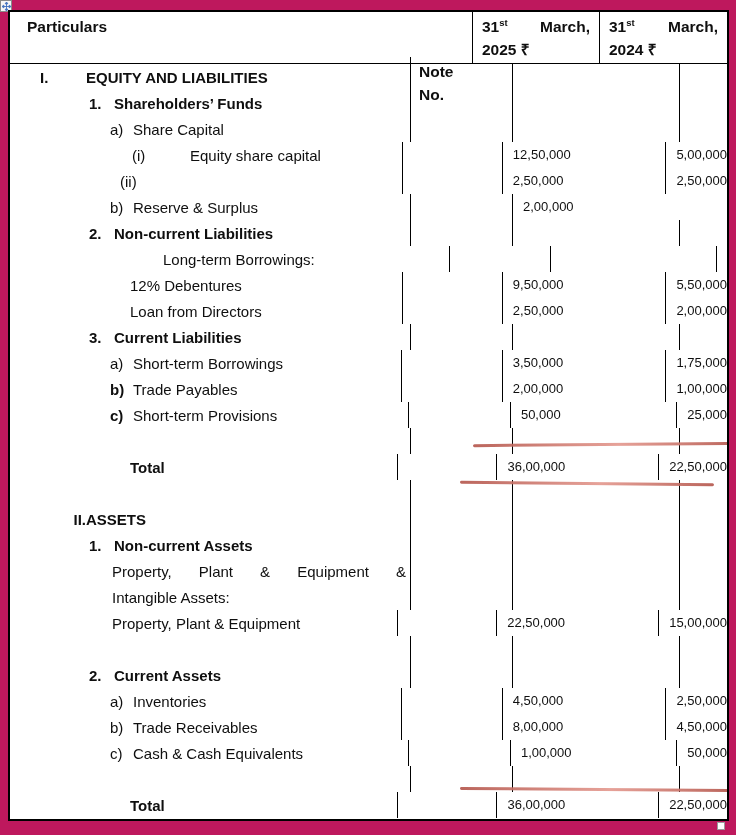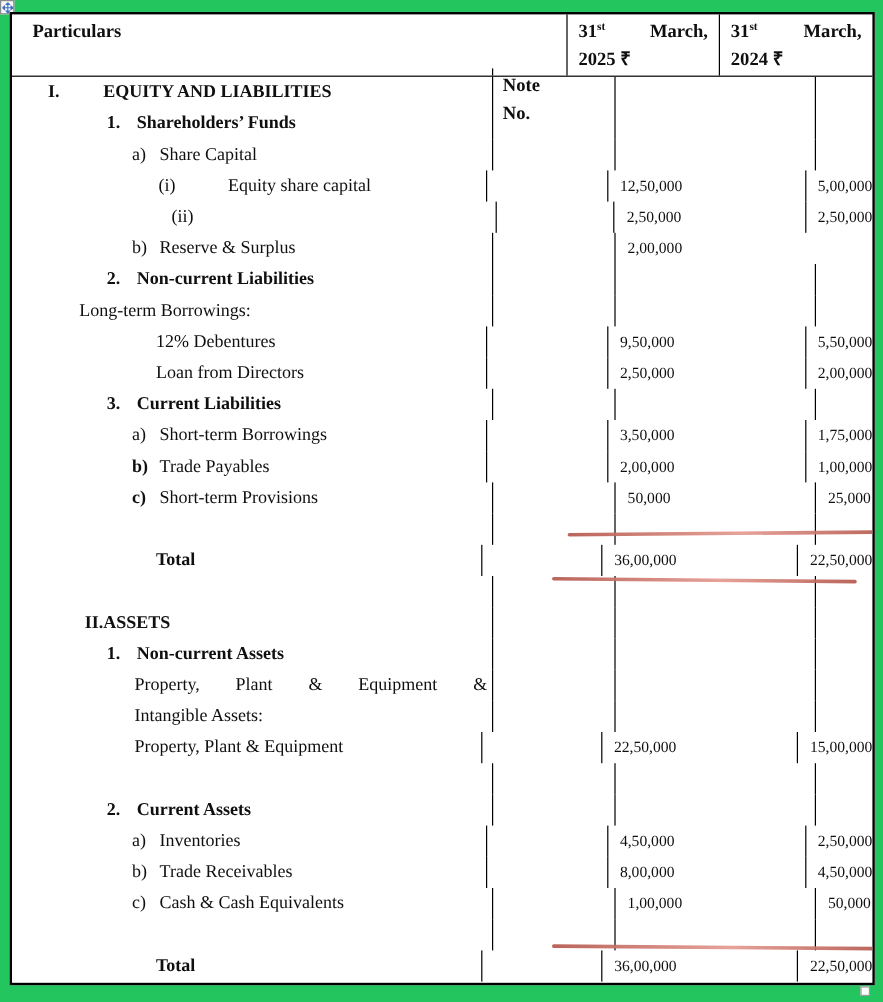--- a/index.html
+++ b/index.html
@@ -1,18 +1,18 @@
 <!DOCTYPE html>
 <html><head>
 <meta charset="utf-8">
 <style>
   html,body{margin:0;padding:0;background:#ffffff;}
   .canvas{
-    position:relative;width:736px;height:835px;background:#22c55e;
-    font-family:Liberation Serif, serif;
+    position:relative;width:736px;height:835px;background:#be185d;
+    font-family:Liberation Sans, sans-serif;
     color:#0f0f0f;overflow:hidden;
   }
   
   .move-handle{
     position:absolute;left:0;top:0;width:12px;height:12px;
     border:1px solid #8a8a8a;background:#f6f6f6;box-sizing:border-box;
     display:flex;align-items:center;justify-content:center;
   }
   
   .resize-handle{
@@ -120,21 +120,21 @@
         <div class="trow">
           <div class="cell c1" style="padding-left: 122px;">
             <span class="marker" style="width: 58px;">(i)</span>
             <span class="rtext">Equity share capital</span>
           </div>
           <div class="cell c2"></div>
           <div class="cell c3">12,50,000</div>
           <div class="cell c4">5,00,000</div>
         </div>
         <div class="trow">
-          <div class="cell c1" style="padding-left: 110px; margin-left: 23px;">
+          <div class="cell c1" style="padding-left: 110px;">
             <span class="marker" style="width: 58px;">(ii)</span>
           </div>
           <div class="cell c2"></div>
           <div class="cell c3">2,50,000</div>
           <div class="cell c4">2,50,000</div>
         </div>
         <div class="trow">
           <div class="cell c1" style="padding-left: 100px;">
             <span class="marker" style="width: 23px;">b)</span>
             <span class="rtext">Reserve &amp; Surplus</span>
@@ -145,21 +145,21 @@
         <div class="trow">
           <div class="cell c1" style="padding-left: 79px;">
             <span class="marker b" style="width: 25px;">2.</span>
             <span class="rtext b">Non-current Liabilities</span>
           </div>
           <div class="cell c2"></div>
           <div class="cell c3"></div>
           <div class="cell c4"></div>
         </div>
         <div class="trow">
-          <div class="cell c1" style="padding-left: 56px;">
+          <div class="cell c1" style="padding-left: 112px; margin-left: 41px;">
             <span class="rtext">Long-term Borrowings:</span>
           </div>
           <div class="cell c2"></div>
           <div class="cell c3"></div>
           <div class="cell c4"></div>
         </div>
         <div class="trow">
           <div class="cell c1" style="padding-left: 120px;">
             <span class="rtext">12% Debentures</span>
           </div>

